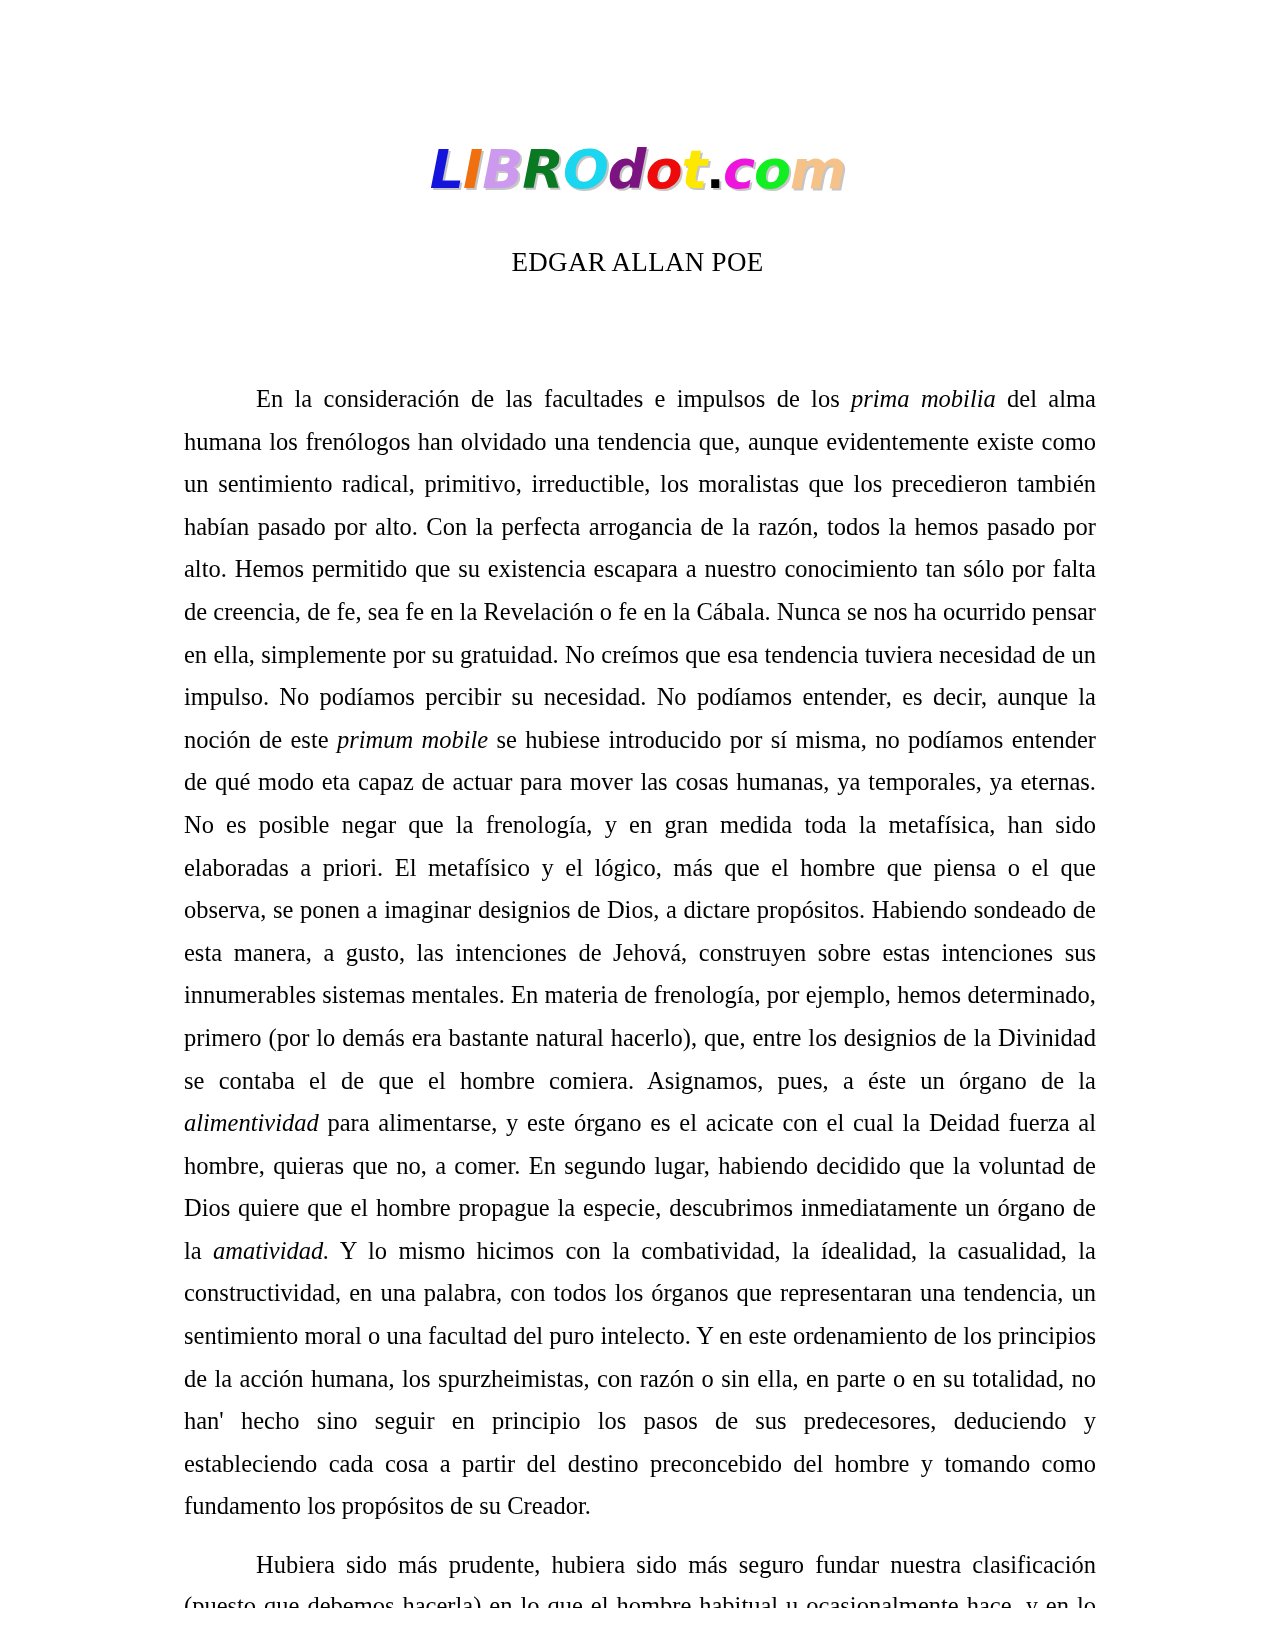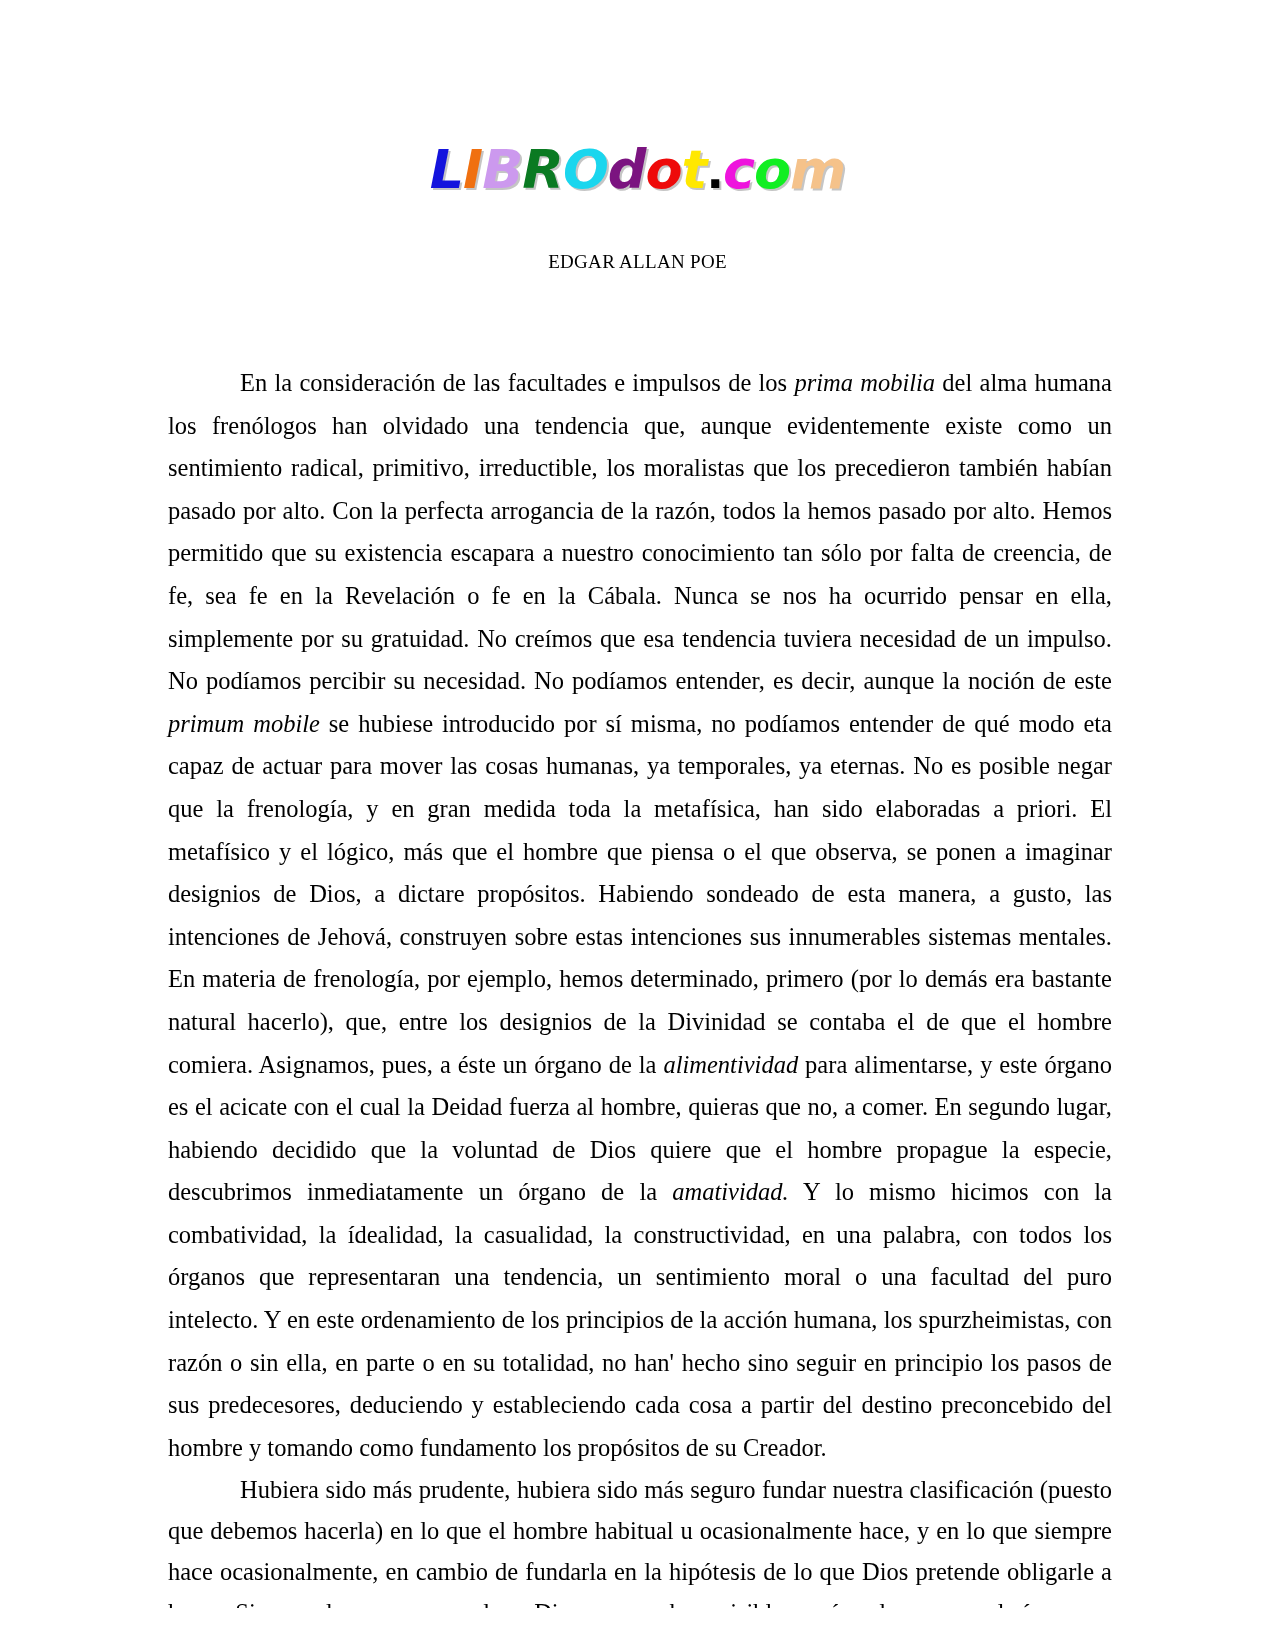--- a/index.html
+++ b/index.html
@@ -49,40 +49,40 @@
   
   .title-block {
     position: absolute;
     left: 0;
     top: 243px;
     width: 1275px;
     text-align: center;
   }
   .title-line {
     font-family: "Liberation Serif", "DejaVu Serif", serif;
-    font-size: 19px;
+    font-size: 27px;
     line-height: 38px;
     letter-spacing: 0.3px;
     color: #000;
   }
 
   
   .body-text {
     position: absolute;
     left: 168px;
     top: 362px;
     width: 944px;
     font-size: 24.5px;
     line-height: 42.6px;
     text-align: justify;
     text-justify: inter-word;
     color: #000;
   }
   .body-text p {
-    margin: 0;
+    margin: 16px;
     text-indent: 72px;
   }
   .body-text p.tight {
     line-height: 41px;
   }
   .body-text i { font-style: italic; }
 </style>
 </head>
 <body>
 

